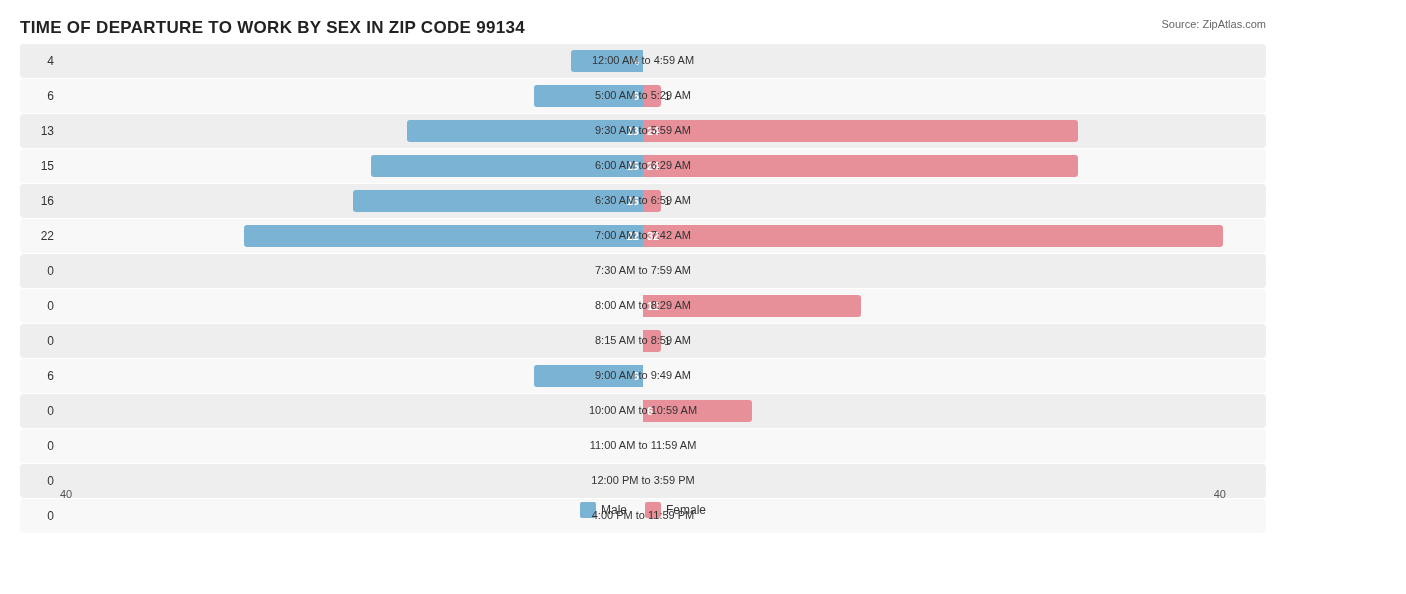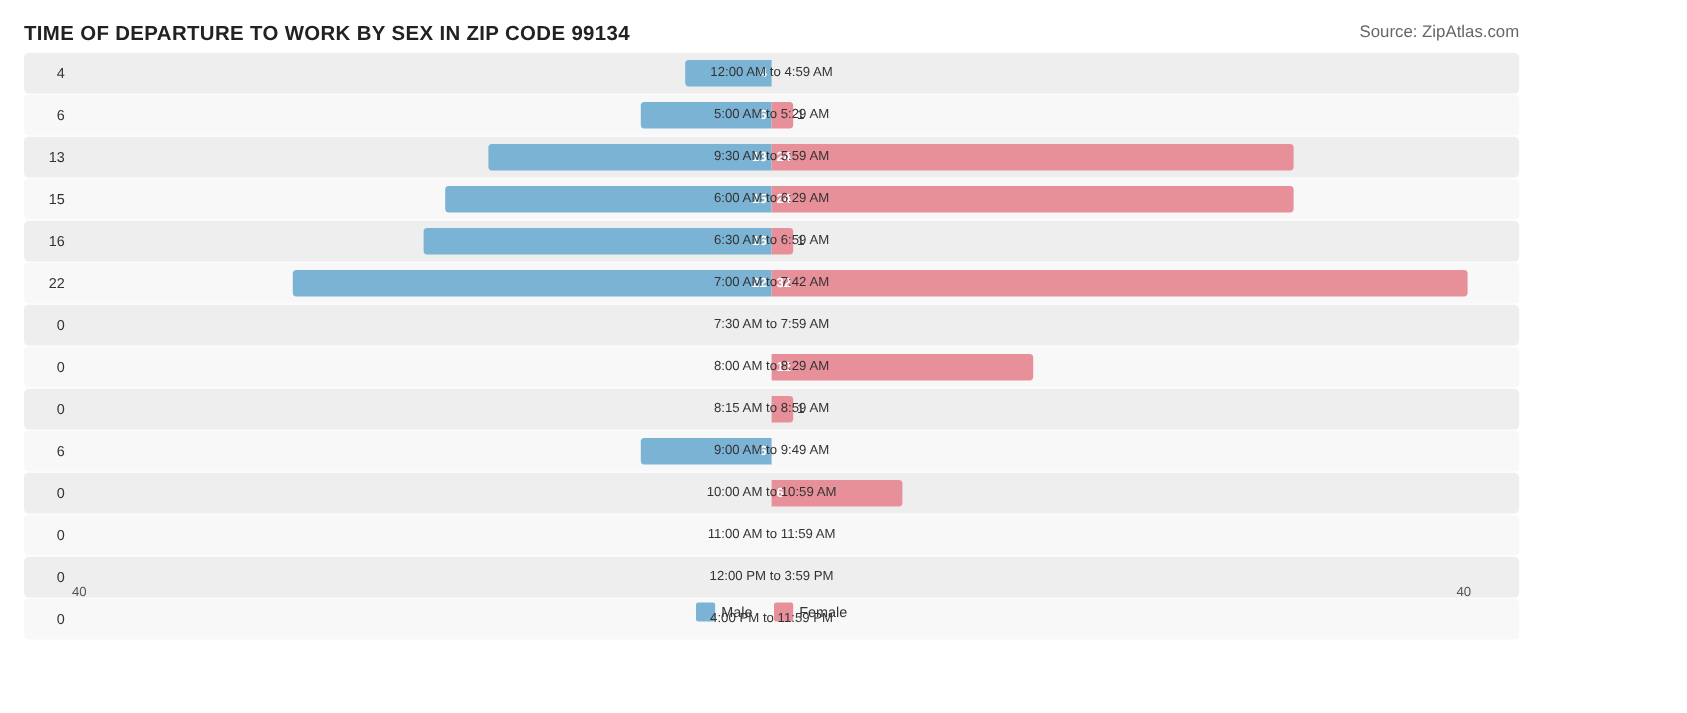--- a/index.html
+++ b/index.html
@@ -22,21 +22,21 @@
       font-weight: bold;
       color: #222;
       text-align: left;
       margin-bottom: 4px;
       letter-spacing: 0.3px;
     }
     .source-text {
       position: absolute;
       top: 18px;
       right: 20px;
-      font-size: 14px;
+      font-size: 11px;
       color: #666;
     }
     .chart-area {
       position: relative;
       margin-top: 6px;
       width: 100%;
       height: calc(100% - 60px);
     }
     .rows-container {
       position: absolute;

